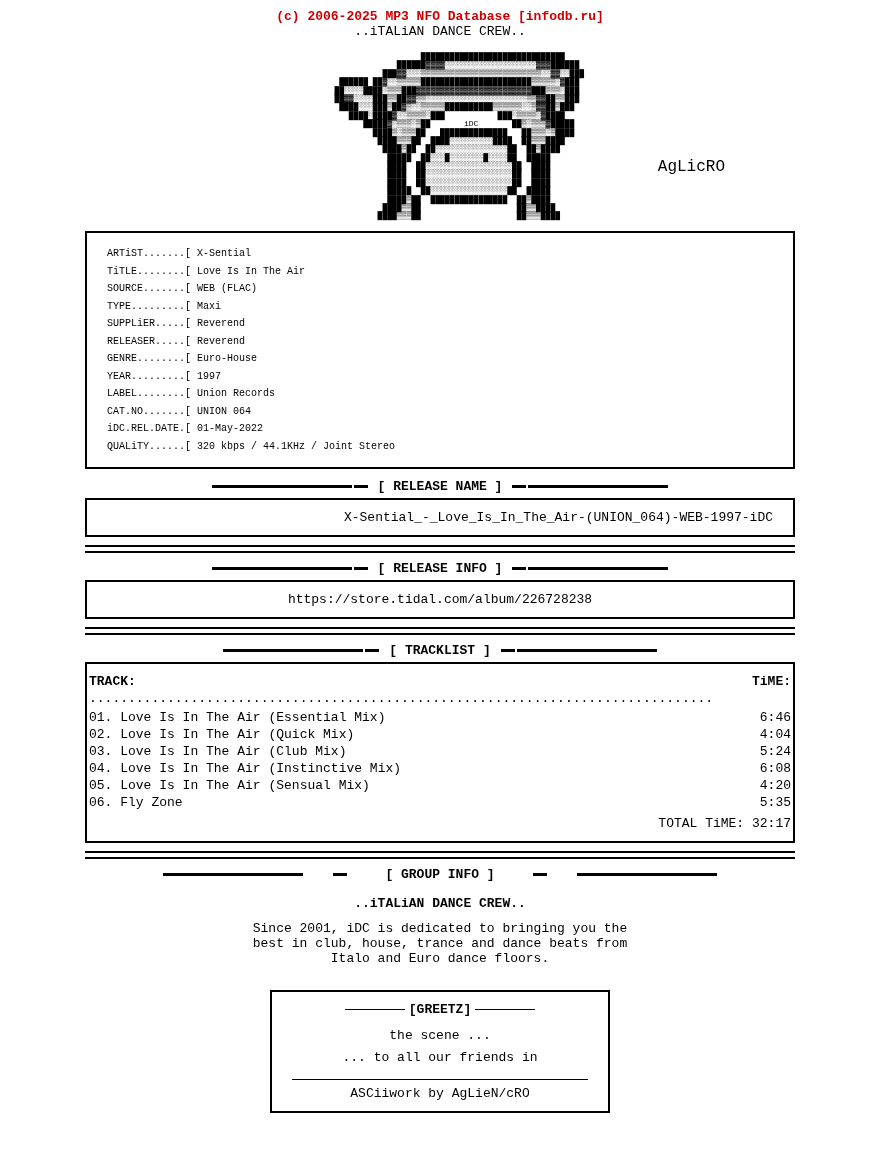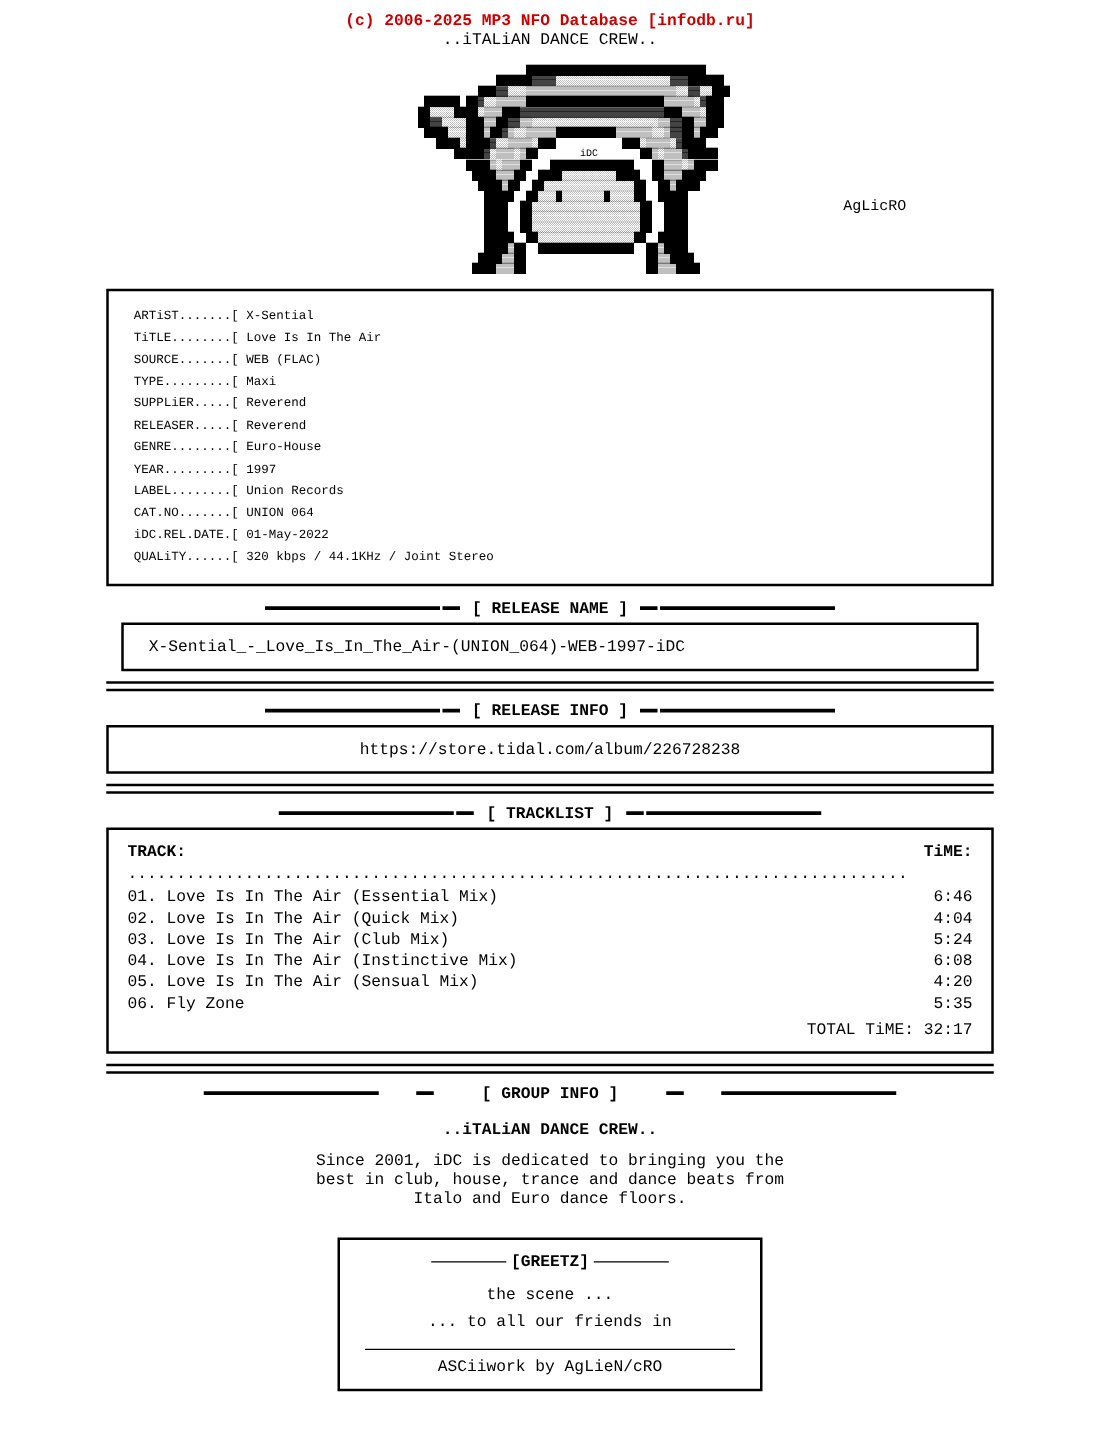--- a/index.html
+++ b/index.html
@@ -68,21 +68,21 @@
                    █████  ██░░░█░░░░░░░█░░░░██  █████
                    ████  ██░░░░░░░░░░░░░░░░░░██  ████
                    ████  ██░░░░░░░░░░░░░░░░░░██  ████
                    ████  ██░░░░░░░░░░░░░░░░░░██  ████
                    █████  ██░░░░░░░░░░░░░░░░██  █████
                    ████▒██  ████████████████  ██▒████
                   ████▒▒██                    ██▒▒████
                  ████▒▒▒██                    ██▒▒▒████
 </pre>
     </div>
-    <div style="position:absolute; right:155px; top:115px; font-size:12px; font-family:'Courier New',monospace;">AgLicRO</div>
+    <div style="position:absolute; right:155px; top:115px; font-size:16px; font-family:'Courier New',monospace;">AgLicRO</div>
   </div>
 
   <div style="padding: 0 85px;">
 
     <div class="corner-box" style="padding: 12px 20px; margin: 8px 0;">
       <div style="font-family:'Courier New',monospace; font-size:10px; line-height:1.75;">
         <div><span>ARTiST.......[</span> <span>X-Sential</span></div>
         <div><span>TiTLE........[</span> <span>Love Is In The Air</span></div>
         <div><span>SOURCE.......[</span> <span>WEB (FLAC)</span></div>
         <div><span>TYPE.........[</span> <span>Maxi</span></div>
@@ -98,21 +98,21 @@
     </div>
 
     <div style="display:flex; align-items:center; justify-content:center; margin: 10px 0 4px 0;">
       <div style="flex:1; height:3px; background:#000; max-width:140px;"></div>
       <div style="height:3px; background:#000; width:14px; margin:0 2px;"></div>
       <div style="padding: 0 8px; font-weight:bold; font-size:13px; font-family:'Courier New',monospace;">[ RELEASE NAME ]</div>
       <div style="height:3px; background:#000; width:14px; margin:0 2px;"></div>
       <div style="flex:1; height:3px; background:#000; max-width:140px;"></div>
     </div>
 
-    <div class="corner-box" style="padding: 10px 20px; margin: 4px 12px; text-align:left;">
+    <div class="corner-box" style="padding: 10px 20px; margin: 4px 0; text-align:right;">
       <span style="font-family:'Courier New',monospace; font-size:13px;">X-Sential_-_Love_Is_In_The_Air-(UNION_064)-WEB-1997-iDC</span>
     </div>
 
     <div style="height:8px; margin:8px 0; border-top:2px solid #000; border-bottom:2px solid #000;"></div>
 
     <div style="display:flex; align-items:center; justify-content:center; margin: 6px 0 4px 0;">
       <div style="flex:1; height:3px; background:#000; max-width:140px;"></div>
       <div style="height:3px; background:#000; width:14px; margin:0 2px;"></div>
       <div style="padding: 0 8px; font-weight:bold; font-size:13px; font-family:'Courier New',monospace;">[ RELEASE INFO ]</div>
       <div style="height:3px; background:#000; width:14px; margin:0 2px;"></div>
@@ -126,21 +126,21 @@
     <div style="height:8px; margin:8px 0; border-top:2px solid #000; border-bottom:2px solid #000;"></div>
 
     <div style="display:flex; align-items:center; justify-content:center; margin: 6px 0 4px 0;">
       <div style="flex:1; height:3px; background:#000; max-width:140px;"></div>
       <div style="height:3px; background:#000; width:14px; margin:0 2px;"></div>
       <div style="padding: 0 8px; font-weight:bold; font-size:13px; font-family:'Courier New',monospace;">[ TRACKLIST ]</div>
       <div style="height:3px; background:#000; width:14px; margin:0 2px;"></div>
       <div style="flex:1; height:3px; background:#000; max-width:140px;"></div>
     </div>
 
-    <div class="corner-box" style="padding: 10px 15px; margin: 4px 0;">
+    <div class="corner-box" style="padding: 10px 2px; margin: 4px 0;">
       <div style="display:flex; justify-content:space-between; font-family:'Courier New',monospace; font-size:13px; font-weight:bold; margin-bottom:2px;">
         <span>TRACK:</span>
         <span>TiME:</span>
       </div>
       <div style="font-family:'Courier New',monospace; font-size:13px; overflow:hidden; white-space:nowrap; margin-bottom:4px;">................................................................................</div>
       <div id="tracklist-rows">
           <div style="display: flex; justify-content: space-between; font-family: &quot;Courier New&quot;, monospace; font-size: 13px; margin: 2px 0px;">
             <span>01. Love Is In The Air (Essential Mix)</span>
             <span>6:46</span>
           </div>

